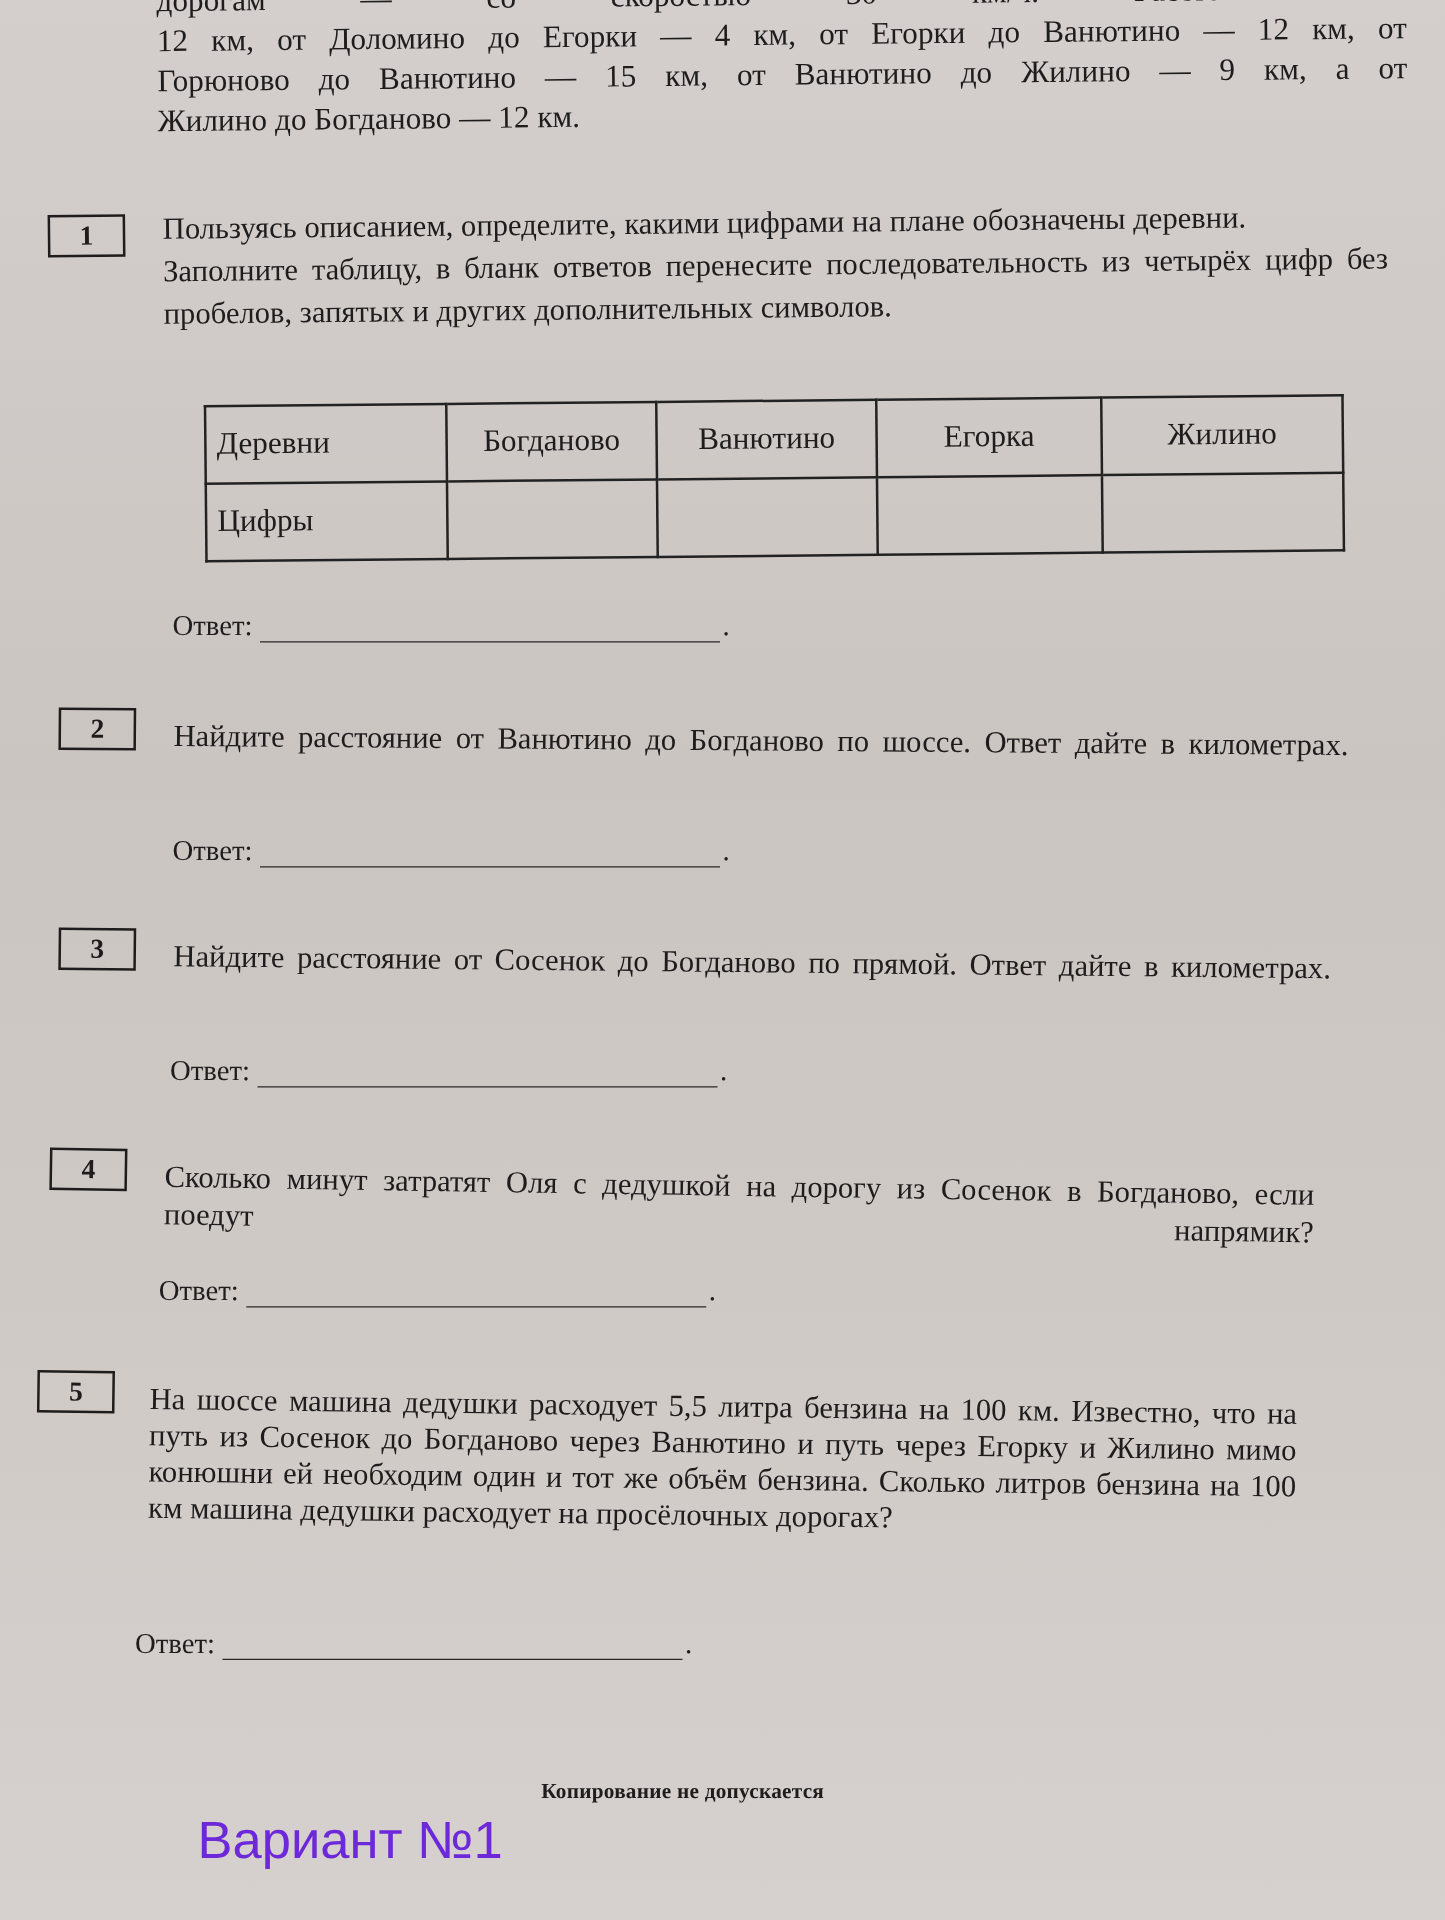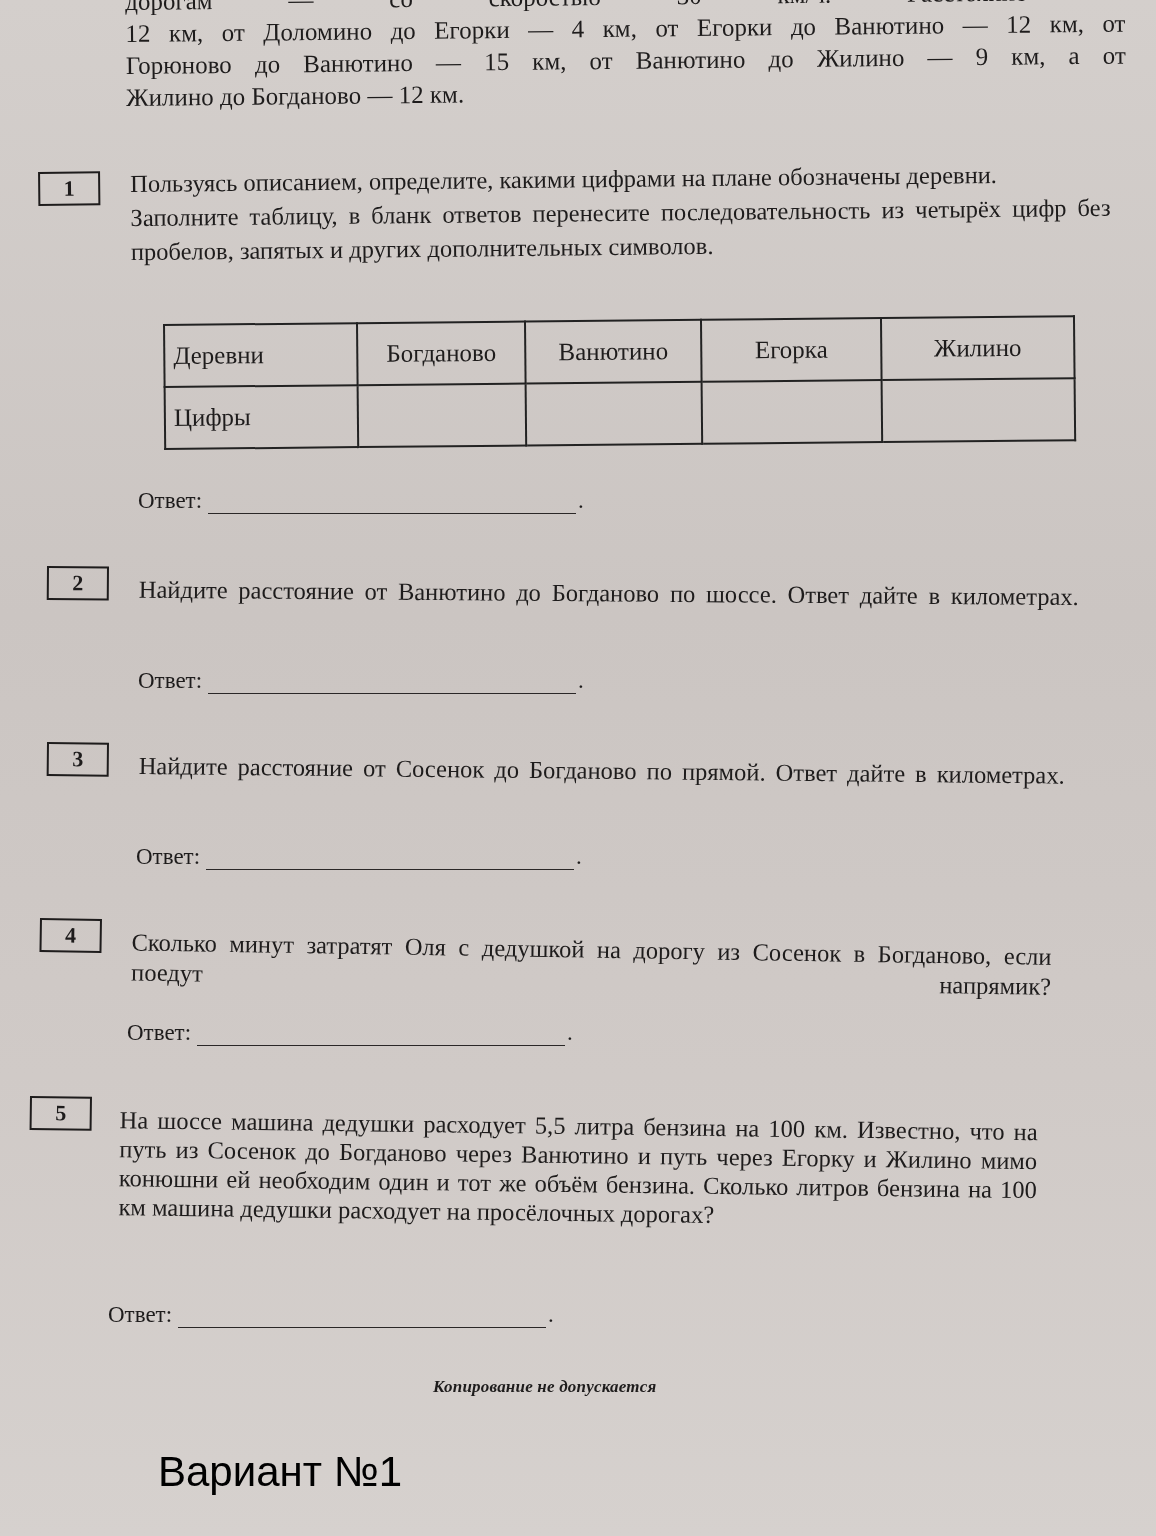--- a/index.html
+++ b/index.html
@@ -100,33 +100,32 @@
     }
     table.villages td.c0 { width: 175px; text-align: left; }
     table.villages td.c1 { width: 150px; text-align: center; }
     table.villages td.c2 { width: 158px; text-align: center; }
     table.villages td.c3 { width: 162px; text-align: center; }
     table.villages td.c4 { width: 175px; text-align: center; }
 
     .footer-note {
       position: absolute;
       left: 433px;
-      top: 1377px;
+      top: 1423px;
       font-size: 17px;
       font-weight: bold;
       letter-spacing: 0.2px;
-      font-style: italic;
     }
     .variant {
       position: absolute;
       left: 158px;
       top: 1448px;
       font-family: "Liberation Sans", "DejaVu Sans", sans-serif;
       font-size: 42px;
-      color: #000000;
+      color: #6d28d9;
     }
   </style>
 </head>
 <body>
 
 <div class="page">
 
   <div class="intro">
     <p>дорогам — со скоростью 30 км/ч. Расстояние от</p>
     <p>12 км, от Доломино до Егорки — 4 км, от Егорки до Ванютино — 12 км, от</p>

